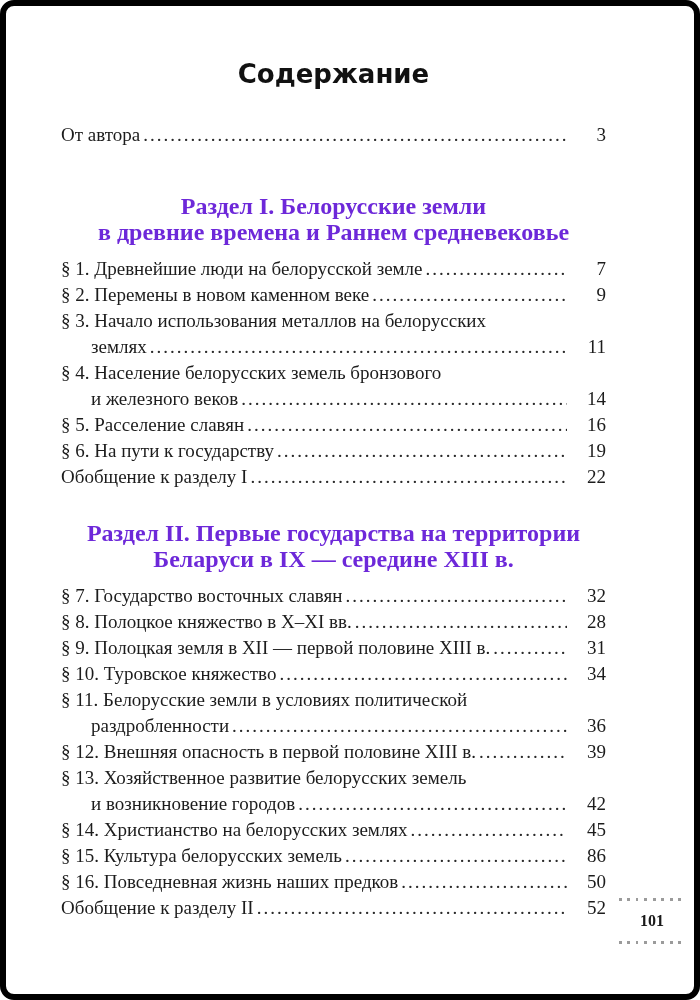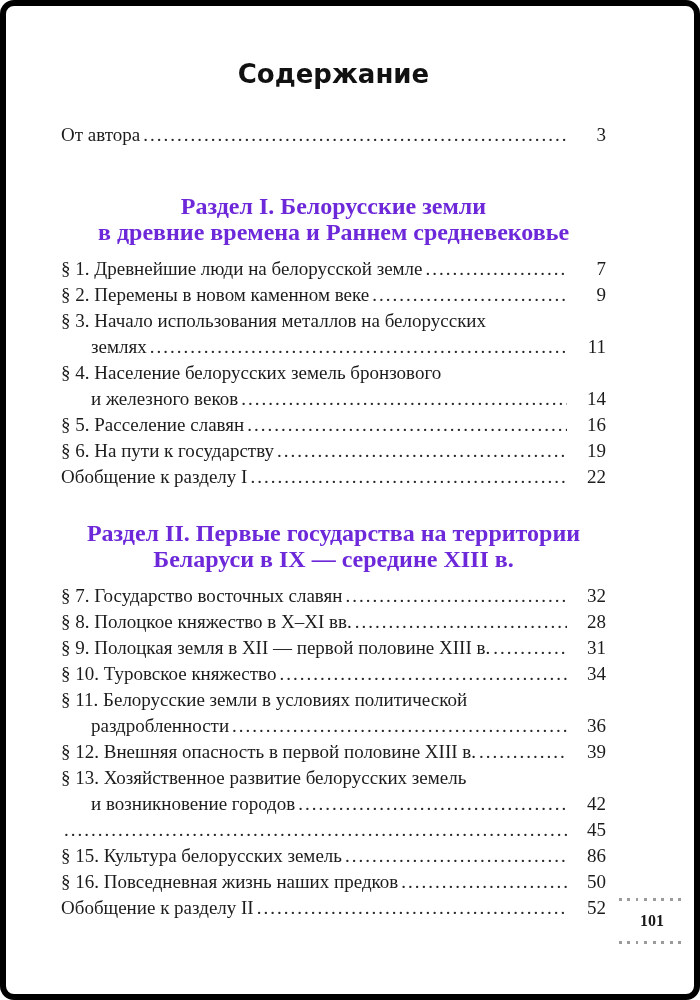--- a/index.html
+++ b/index.html
@@ -206,20 +206,21 @@
         </div>
         <div class="toc-row">
           <span class="entry-text">§ 13. Хозяйственное развитие белорусских земель</span>
         </div>
         <div class="toc-row indent">
           <span class="entry-text">и возникновение городов</span>
           <span class="leader"></span>
           <span class="entry-page">42</span>
         </div>
         <div class="toc-row">
+          <span class="entry-text">§ 14. Христианство на белорусских землях</span>
           <span class="leader"></span>
           <span class="entry-page">45</span>
         </div>
         <div class="toc-row">
           <span class="entry-text">§ 15. Культура белорусских земель</span>
           <span class="leader"></span>
           <span class="entry-page">86</span>
         </div>
         <div class="toc-row">
           <span class="entry-text">§ 16. Повседневная жизнь наших предков</span>

